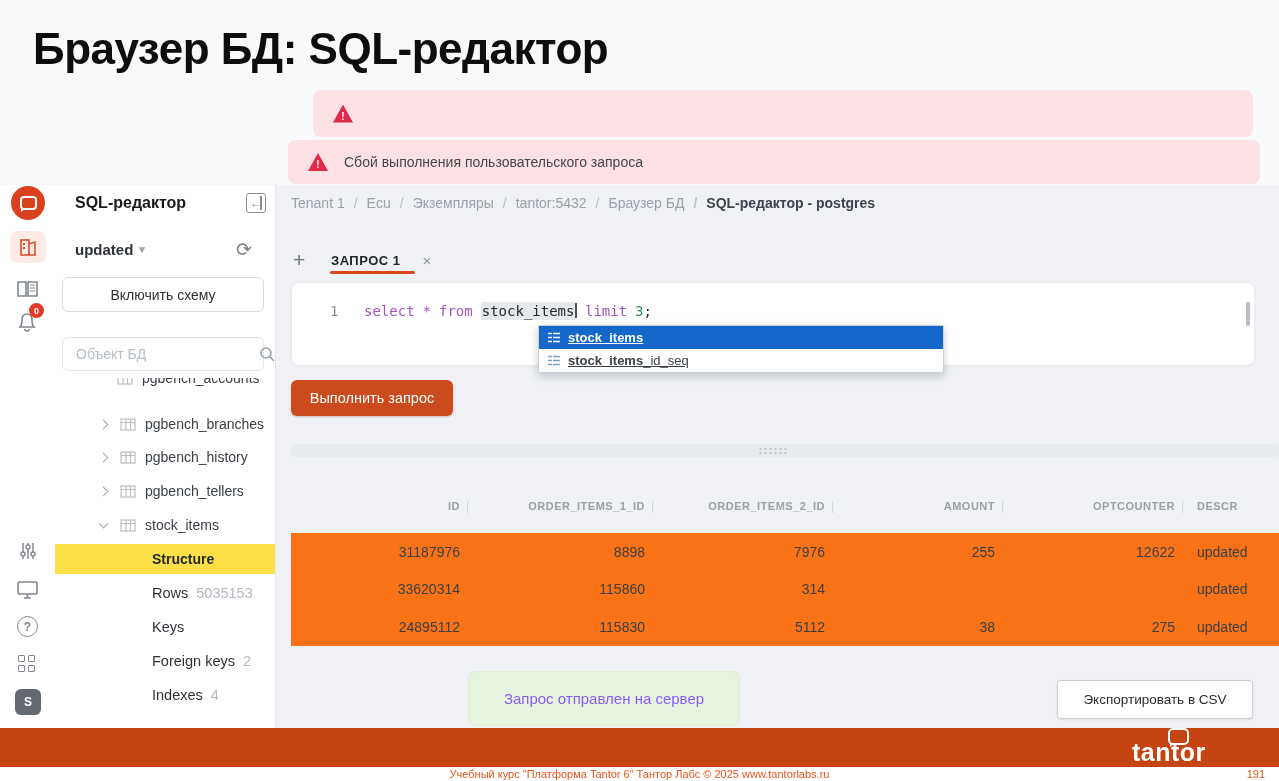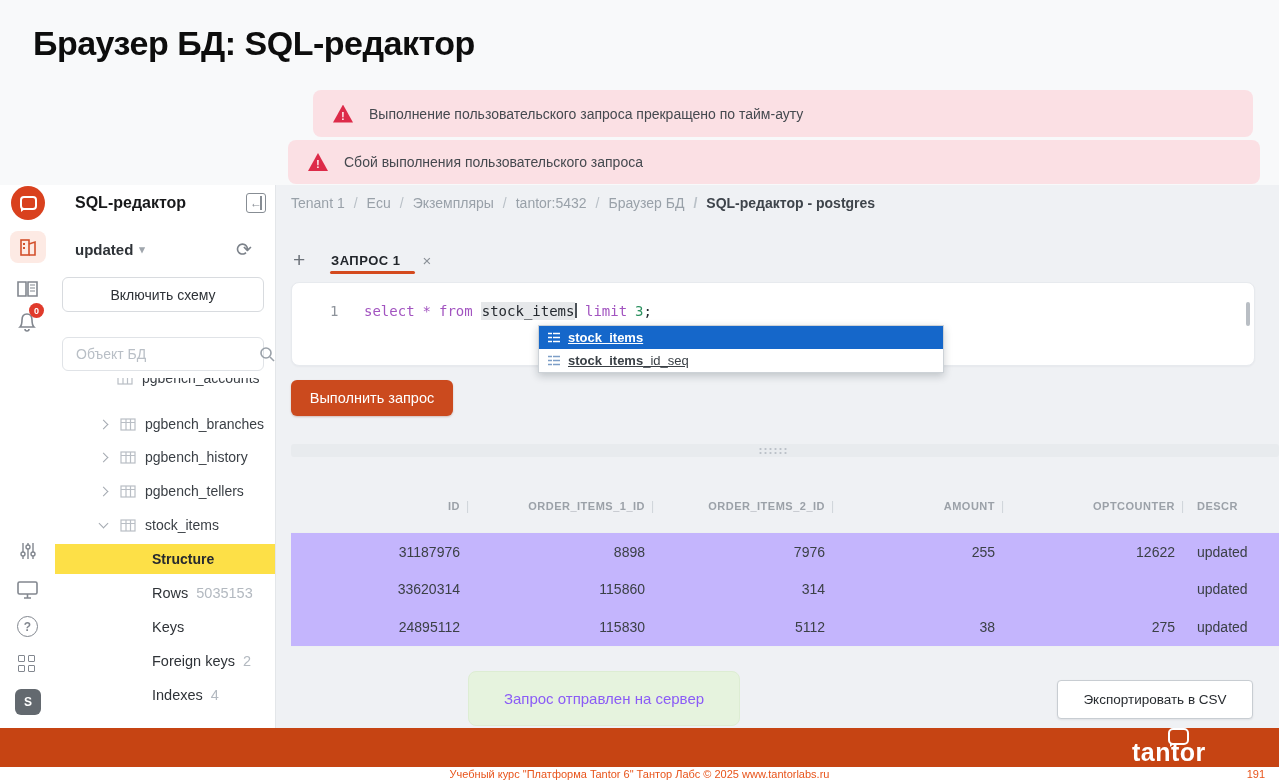--- a/index.html
+++ b/index.html
@@ -1,21 +1,21 @@
 <!DOCTYPE html>
 <html><head>
 <meta charset="utf-8">
 <style>
   html,body{margin:0;padding:0;}
   body{width:1279px;height:781px;position:relative;overflow:hidden;
        background:#f8f9fa;font-family:"Liberation Sans",sans-serif;}
   .abs{position:absolute;}
 
   
-  .slide-title{left:33px;top:24px;font-size:34px;font-weight:800;color:#0d0d0d;letter-spacing:-0.5px;}
+  .slide-title{left:33px;top:24px;font-size:44px;font-weight:800;color:#0d0d0d;letter-spacing:-0.5px;}
 
   
   .alert{background:#fbe0e4;border-radius:8px;display:flex;align-items:center;color:#45494f;font-size:14px;}
   .alert-1{left:313px;top:90px;width:940px;height:47px;}
   .alert-2{left:288px;top:140px;width:972px;height:44px;}
   .warn{width:20px;height:18px;margin:0 16px 0 20px;position:relative;
         clip-path:polygon(50% 0,100% 100%,0 100%);background:#dd2b49;flex:none;
         display:flex;align-items:flex-end;justify-content:center;}
   .warn span{color:#fff;font-size:10px;font-weight:700;line-height:12px;}
 
@@ -114,21 +114,21 @@
   
   .resizer{left:291px;top:444px;width:988px;height:13px;background:#e8ebee;border-radius:3px;}
   .grip{position:absolute;left:467px;top:3px;width:30px;height:7px;
         background:radial-gradient(#bcc2c9 1px,transparent 1.3px);background-size:5px 4px;}
 
   
   .th{position:absolute;top:489px;height:34px;line-height:34px;font-size:11px;font-weight:700;letter-spacing:.5px;
         color:#9ba1a8;text-align:right;}
   .vsep{position:absolute;top:489px;height:34px;line-height:34px;font-size:12px;color:#cfd4d9;}
   .th.left{text-align:left;}
-  .rrow{position:absolute;left:291px;width:988px;height:38px;background:#c4b5fd;border-bottom:1px solid #edf0f2;}
+  .rrow{position:absolute;left:291px;width:988px;height:38px;background:#f97316;border-bottom:1px solid #edf0f2;}
   .rrow.first{border-top:1px solid #edf0f2;}
   .cell{position:absolute;top:0;height:38px;line-height:38px;font-size:14px;color:#3b4046;text-align:right;}
   .cell.left{text-align:left;}
   .c1{left:0;width:169px;} .c2{left:189px;width:165px;} .c3{left:369px;width:165px;}
   .c4{left:549px;width:155px;} .c5{left:719px;width:165px;} .c6{left:906px;width:80px;}
 
   
   .toast{left:468px;top:671px;width:270px;height:53px;background:#e6f3de;border:1px solid #ddedd3;border-radius:8px;
         display:flex;align-items:center;justify-content:center;font-size:15px;color:#8b5cf6;}
   .btn-csv{left:1057px;top:680px;width:194px;height:37px;background:#fff;border:1px solid #c8cdd2;border-radius:4px;
@@ -148,21 +148,20 @@
 </style>
 </head>
 <body>
 
 <div class="abs slide-title">Браузер БД: SQL-редактор</div>
 
 <div class="abs alert alert-1">
   <div class="warn">
       <span>!</span>
     </div>
-  <span>Выполнение пользовательского запроса прекращено по тайм-ауту</span>
 </div>
 <div class="abs alert alert-2">
   <div class="warn">
       <span>!</span>
     </div>
   <span>Сбой выполнения пользовательского запроса</span>
 </div>
 
 <div class="abs app-bg"></div>
 

